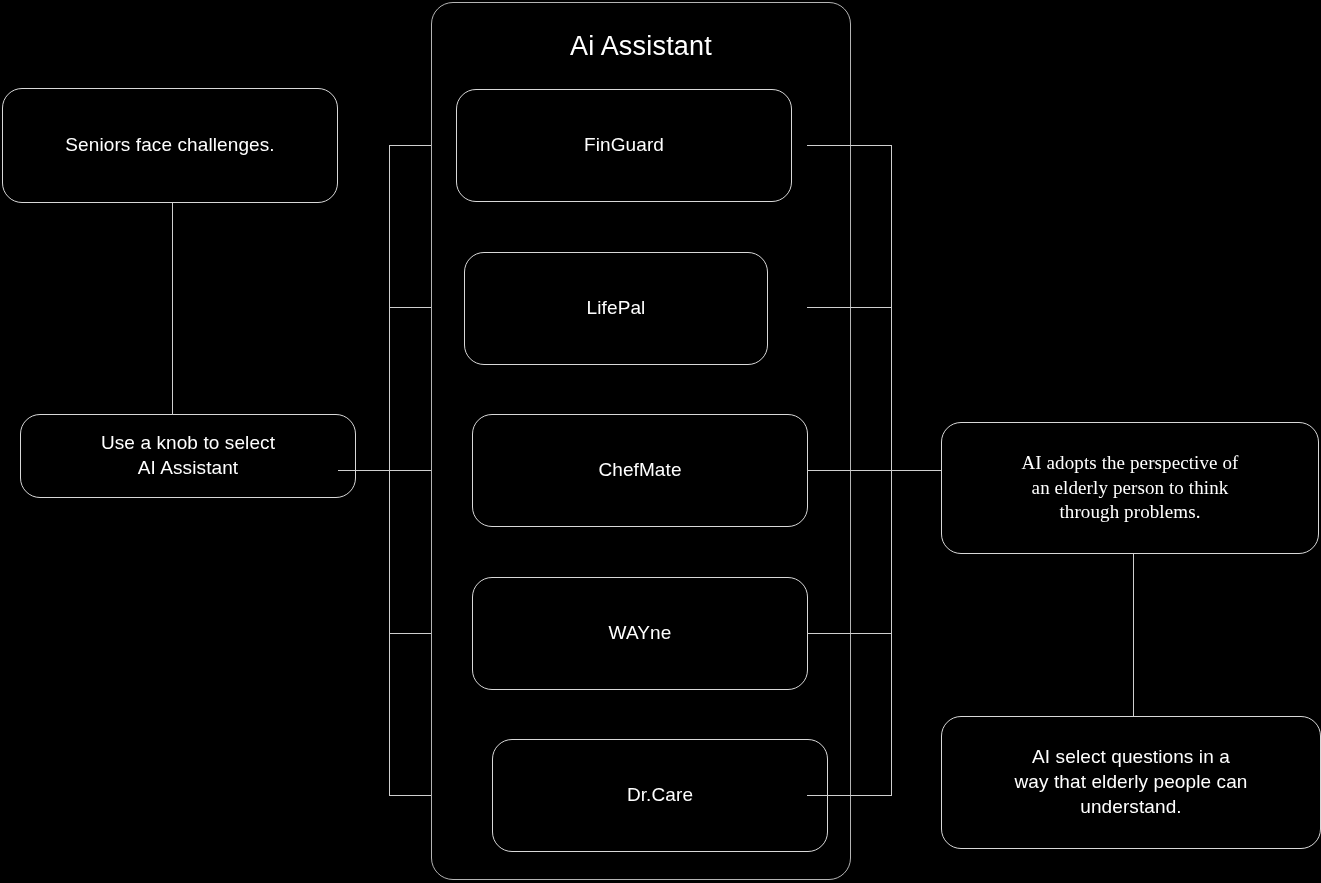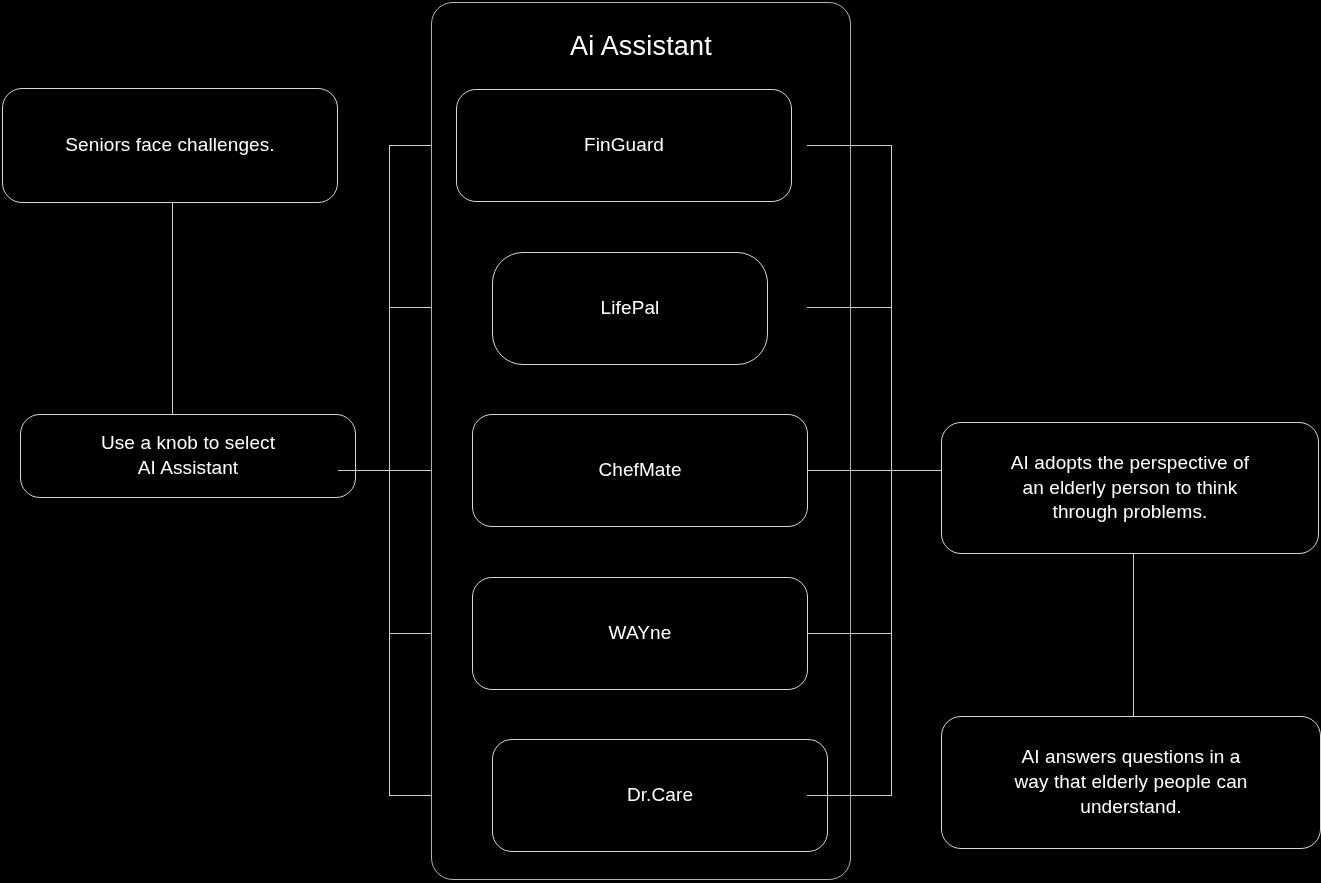--- a/index.html
+++ b/index.html
@@ -96,21 +96,21 @@
   <div class="edge h" style="left:389px; top:795px; width:85px;"></div>
 
   <div class="group" style="left:431px; top:2px; width:420px; height:878px;">
     <div class="group-title" style="top:28px;">Ai Assistant</div>
   </div>
 
   <div class="node" style="left:456px; top:89px; width:336px; height:113px;">
     <span class="node-label">FinGuard</span>
   </div>
 
-  <div class="node" style="left:492px; top:252px; width:276px; height:113px;border-radius:31px;">
+  <div class="node" style="left:464px; top:252px; width:304px; height:113px;">
     <span class="node-label">LifePal</span>
   </div>
 
   <div class="node" style="left:472px; top:577px; width:336px; height:113px;">
     <span class="node-label">WAYne</span>
   </div>
 
   <div class="node" style="left:472px; top:414px; width:336px; height:113px;">
     <span class="node-label">ChefMate</span>
   </div>
@@ -122,27 +122,27 @@
   <div class="edge h" style="left:807px; top:145px; width:85px;"></div>
   <div class="edge h" style="left:807px; top:307px; width:85px;"></div>
   <div class="edge h" style="left:807px; top:470px; width:85px;"></div>
   <div class="edge h" style="left:807px; top:633px; width:85px;"></div>
   <div class="edge h" style="left:807px; top:795px; width:85px;"></div>
 
   <div class="edge v" style="left:891px; top:145px; height:651px;"></div>
 
   <div class="edge h" style="left:891px; top:470px; width:51px;"></div>
 
-  <div class="node" style="left:941px; top:422px; width:378px; height:132px;">
+  <div class="node" style="left:941px; top:422px; width:378px; height:132px;font-family:Liberation Serif, serif;">
     <span class="node-label">AI adopts the perspective of
 an elderly person to think
 through problems.</span>
   </div>
 
   <div class="edge v" style="left:1133px; top:554px; height:162px;"></div>
 
   <div class="node" style="left:941px; top:716px; width:380px; height:133px;">
-    <span class="node-label">AI answers questions in a
+    <span class="node-label">AI select questions in a
 way that elderly people can
 understand.</span>
   </div>
 
 </div>
 
 </body></html>

